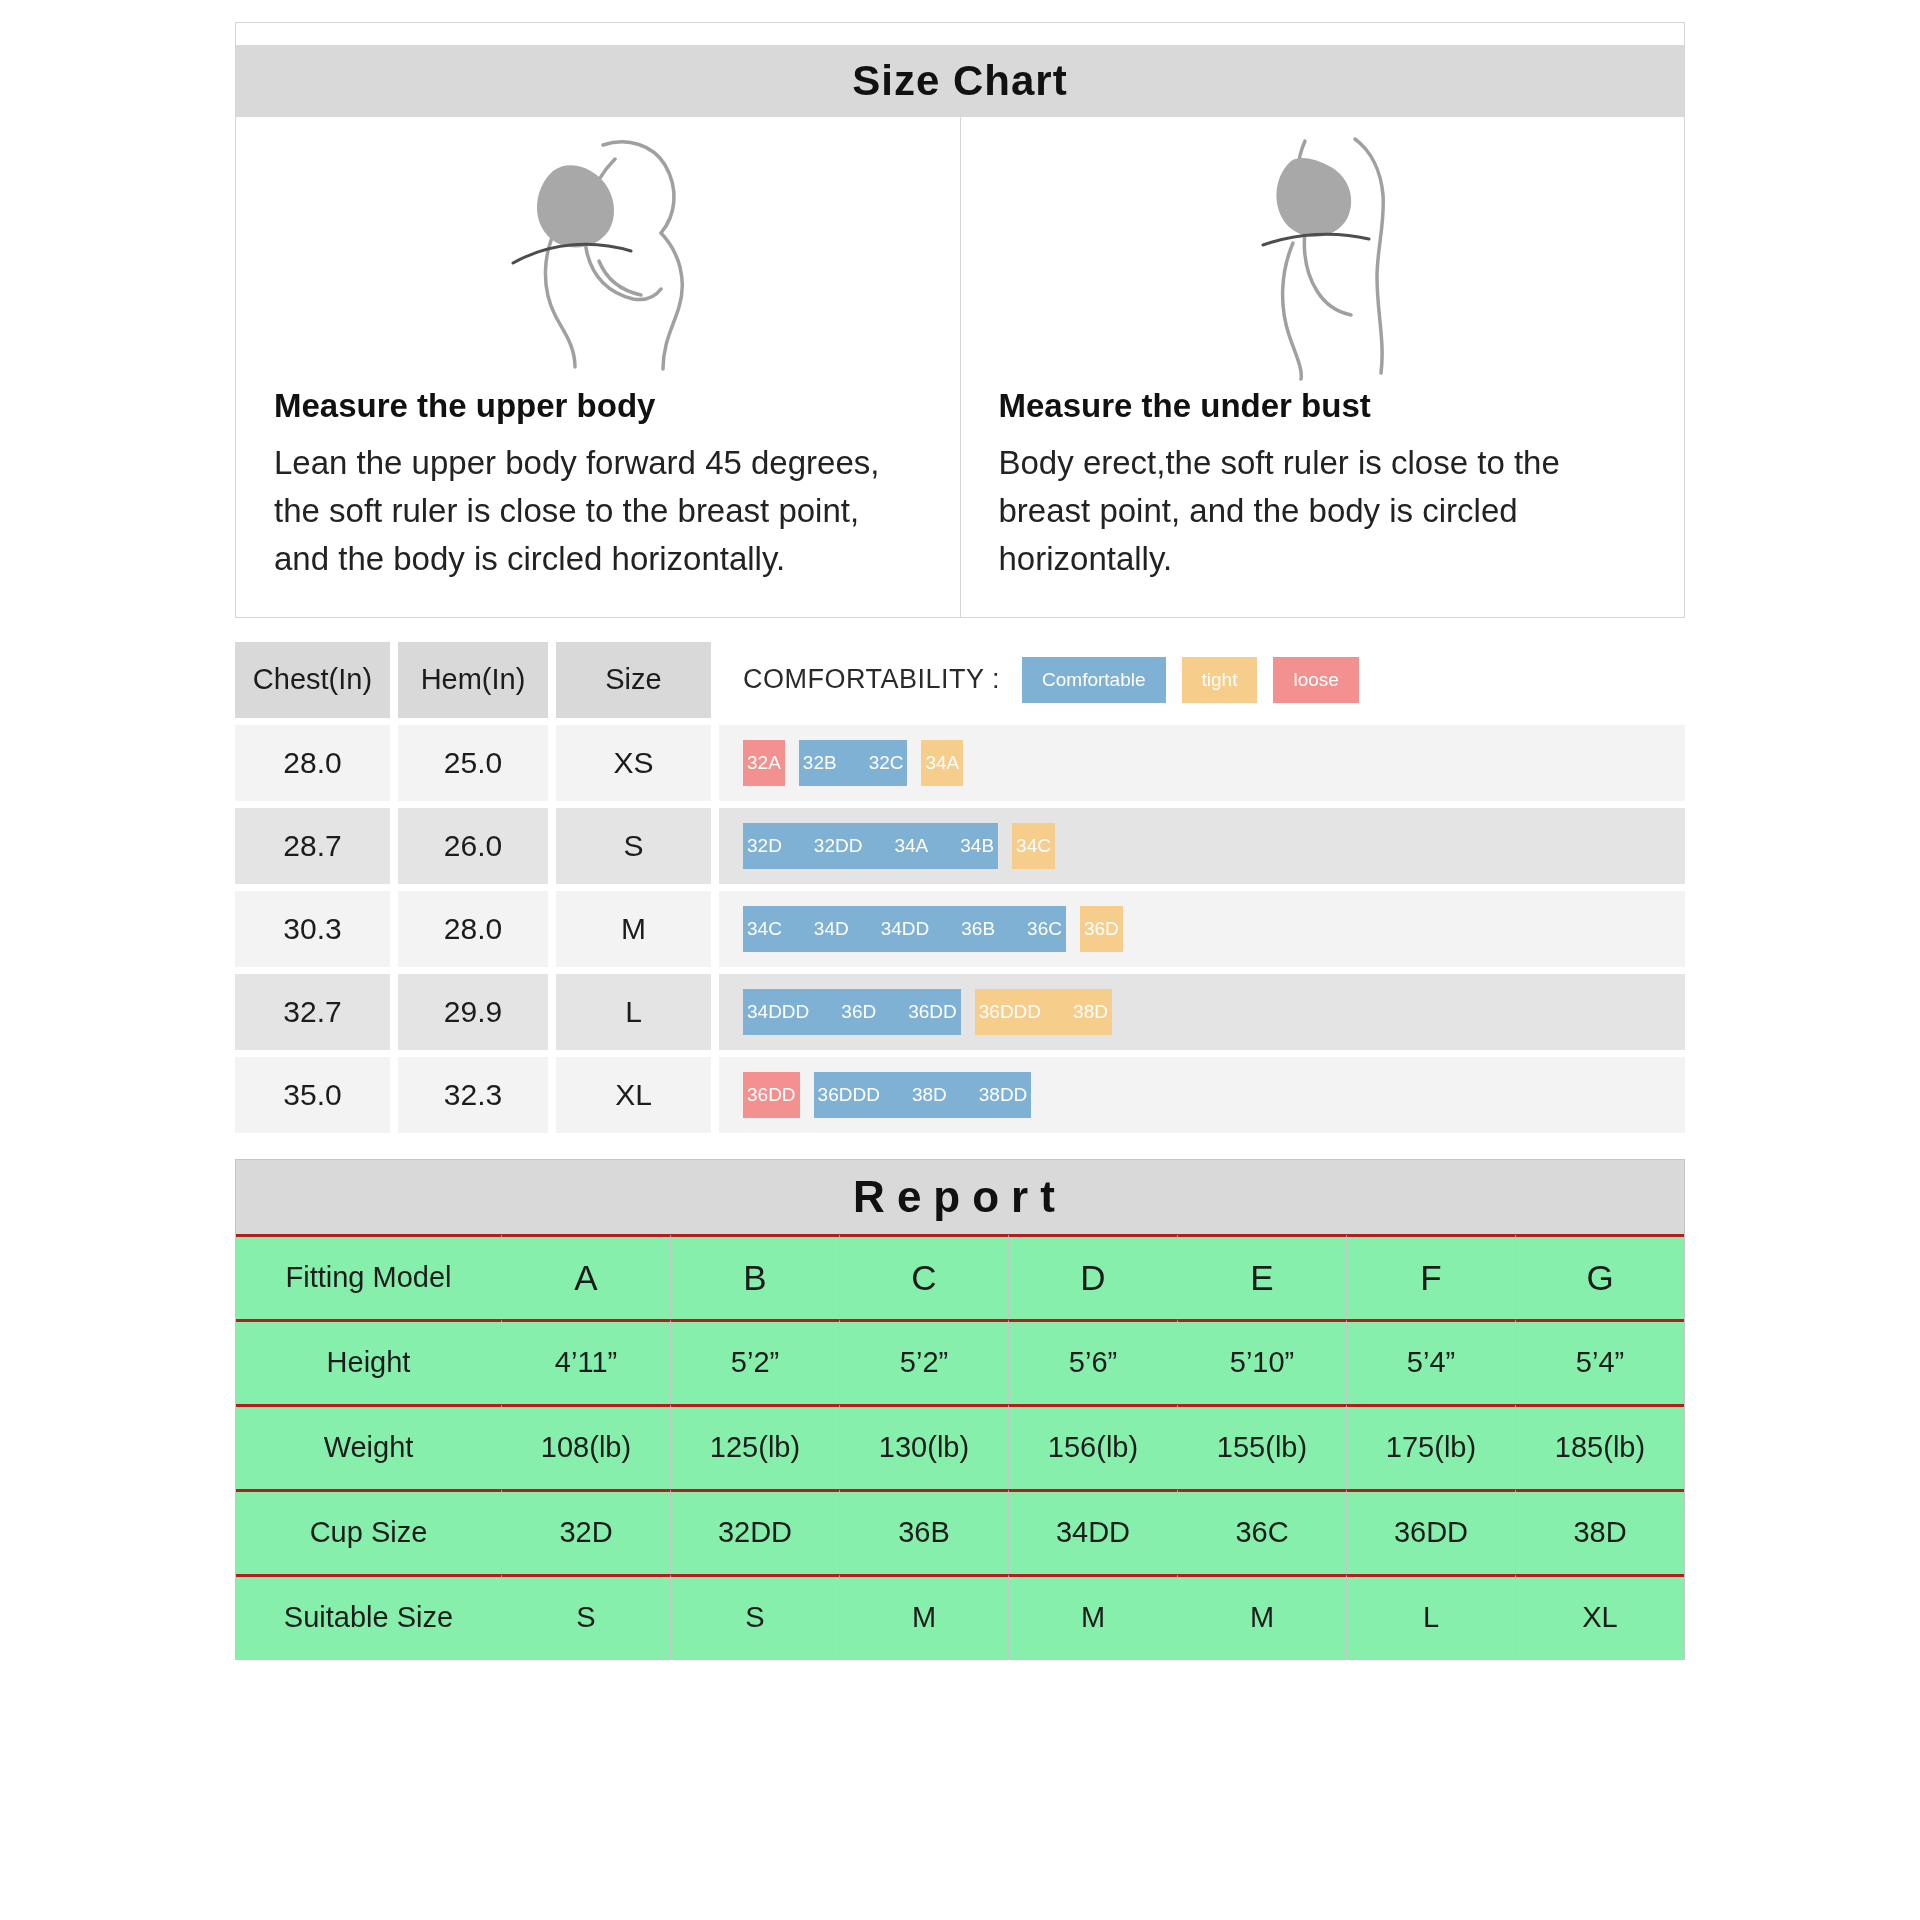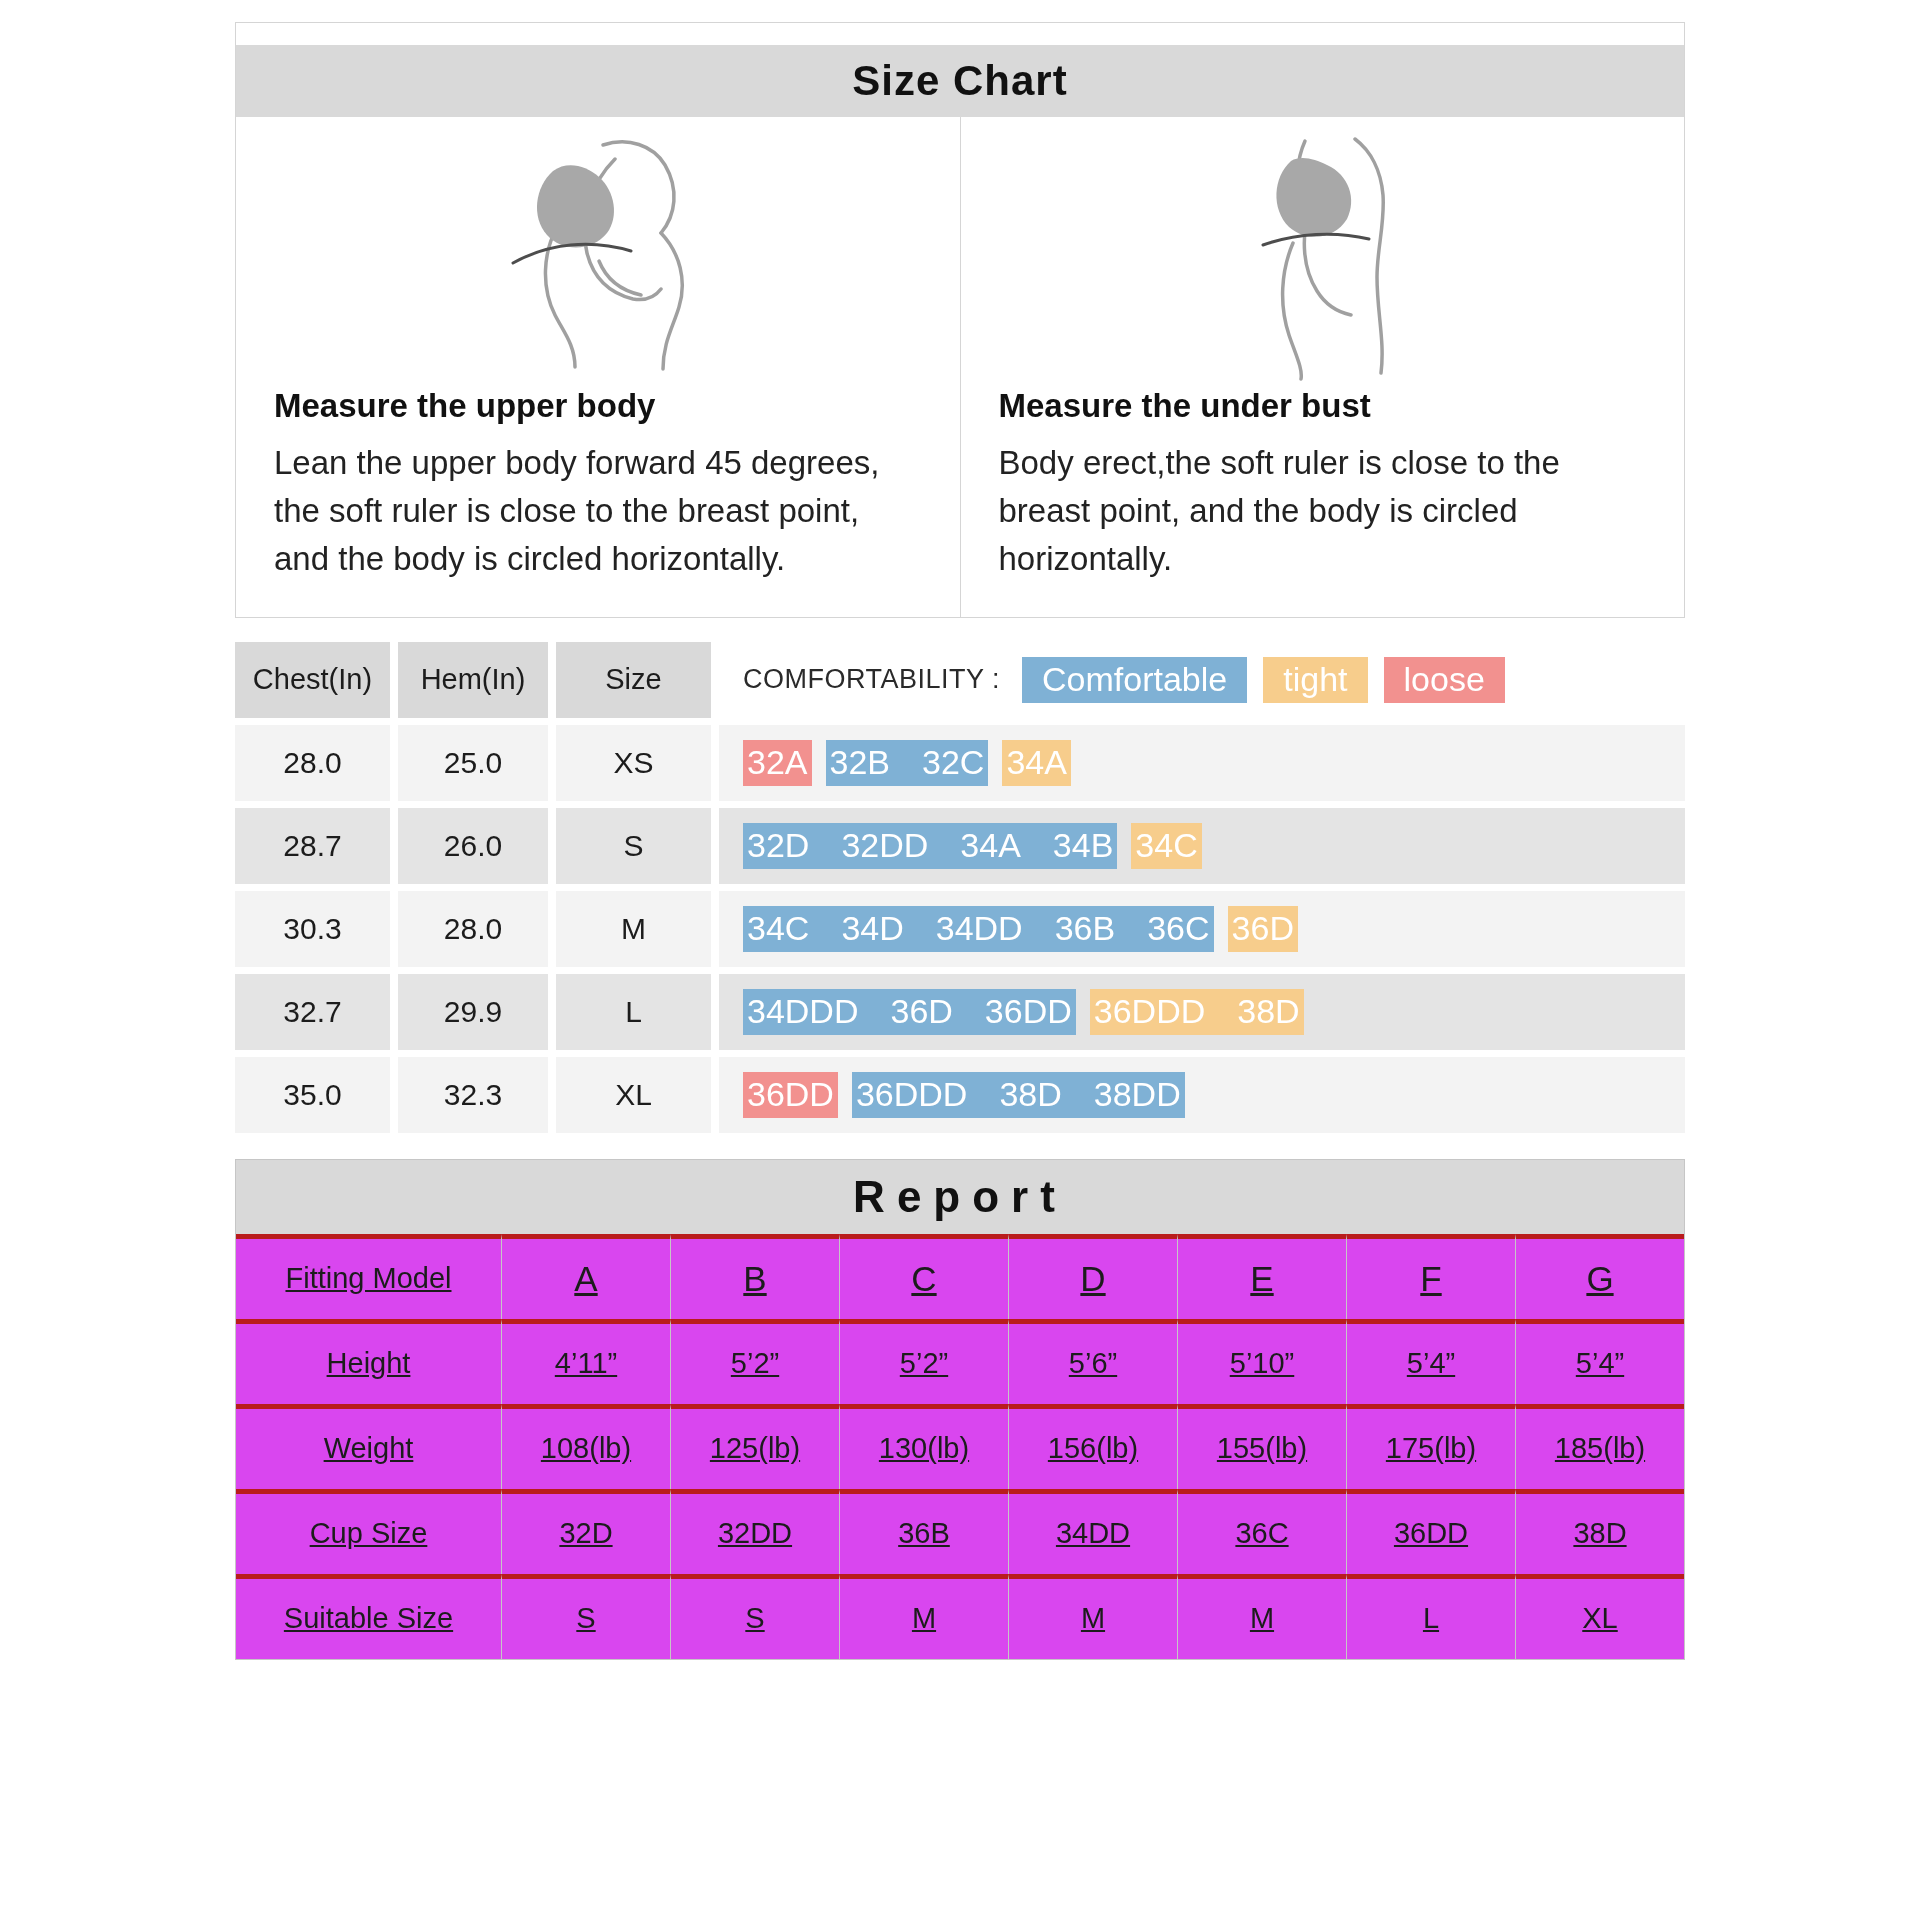--- a/index.html
+++ b/index.html
@@ -22,42 +22,42 @@
 
   
   .size-table { margin-top:24px; }
   .st-row { display:grid; grid-template-columns:155px 150px 155px 1fr; column-gap:8px; margin-bottom:7px; }
   .st-cell { height:76px; display:flex; align-items:center; justify-content:center; font-size:30px; color:#1c1c1c; }
   .st-cell.head { background:#d9d9d9; font-size:29px; }
   .st-comfort { height:76px; display:flex; align-items:center; padding-left:24px; }
   .legend { background:#ffffff; gap:16px; }
   .legend-label { font-size:27px; color:#2a2a2a; letter-spacing:0.5px; margin-right:6px; }
   .badge {
-    color:#ffffff; font-size:34px; height:46px;
+    color:#ffffff; font-size:19px; height:46px;
     display:inline-flex; align-items:center; justify-content:center; padding:0 20px;
   }
   .b-comfortable { background:#7fb1d5; }
   .b-tight { background:#f7cd8c; }
   .b-loose { background:#f2918f; }
   .badge.group { gap:32px; padding:0 4px; margin-right:14px; }
   .strip { gap:0; }
   .st-row.even .st-cell.val, .st-row.even .strip { background:#f3f3f3; }
   .st-row.odd  .st-cell.val, .st-row.odd  .strip { background:#e4e4e4; }
 
   
   .report { margin-top:26px; border:1px solid #c6c6c6; }
   .report-title {
     background:#d9d9d9; height:74px; display:flex; align-items:center; justify-content:center;
     font-size:44px; font-weight:bold; letter-spacing:12px; color:#111;
   }
   .report-grid { display:grid; grid-template-columns:265px repeat(7, 1fr); }
   .rg-cell {
-    border-top:5px solid #b91c1c; border-left:1px solid #c6c6c6;
+    border-top:3px solid #b91c1c; border-left:1px solid #c6c6c6;
     height:85px; display:flex; align-items:center; justify-content:center;
-    font-size:29px; color:#1c1c1c; background:#d946ef;text-decoration:underline;
+    font-size:29px; color:#1c1c1c; background:#86efac;
   }
   .rg-cell:nth-child(8n+1) { border-left:none; }
   .rg-label { font-size:29px; }
   .rg-model { font-size:35px; }
 
   svg .sketch { fill:none; stroke:#a0a0a0; stroke-width:3.5; stroke-linecap:round; }
   svg .tape { fill:none; stroke:#4d4d4d; stroke-width:3; stroke-linecap:round; }
   svg .bra { fill:#a8a8a8; stroke:none; }
 </style>
 </head>

